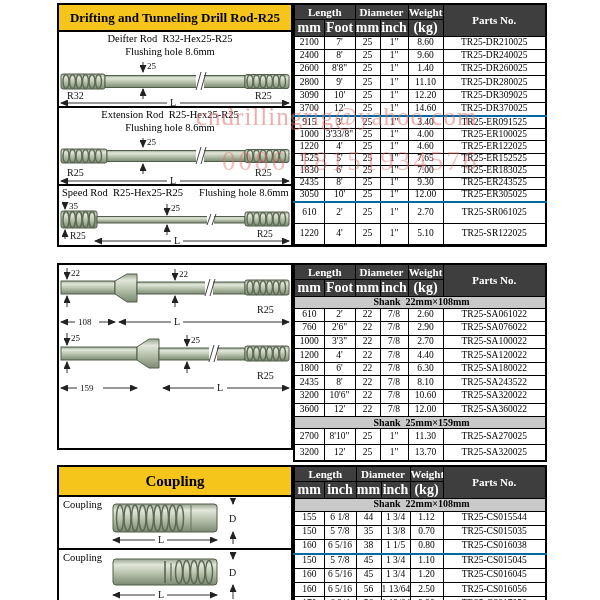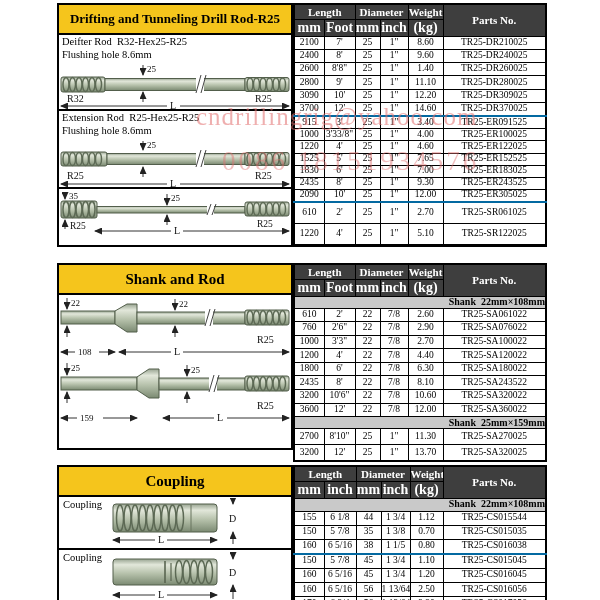--- a/index.html
+++ b/index.html
@@ -14,38 +14,38 @@
   .panel{width:236px;box-sizing:border-box;border:2px solid #000;background:#fff;flex:none;
          display:flex;flex-direction:column;}
   .ytitle{height:30px;box-sizing:border-box;border-bottom:2px solid #000;background:#F5C51C;
           font-weight:bold;text-align:center;display:flex;align-items:center;justify-content:center;}
   #s1 .ytitle{font-size:13px;}
   #s2 .ytitle,#s3 .ytitle{font-size:15px;}
   .pbody{flex:1;display:flex;flex-direction:column;}
   .pgroup{box-sizing:border-box;overflow:hidden;}
   .pgroup.tb{border-top:2px solid #000;}
   #s1 .g1{height:74px;} #s1 .g2{height:78px;} #s1 .g3{flex:1;}
-  .plabel{font-size:10.5px;line-height:12px;padding:1px 13px 0 3px;white-space:nowrap;overflow:hidden;}
+  .plabel{font-size:10.5px;line-height:12px;padding:1px 13px 0 3px;white-space:nowrap;overflow:hidden;text-align:center;}
   .gap{margin-left:16px;}
   .pgroup svg,.pbody>svg{display:block;margin:0 auto;}
   .ccell{position:relative;box-sizing:border-box;height:51px;}
   .ccell.c2{border-top:2px solid #000;flex:1;}
   .ccell svg{position:absolute;left:34px;top:1px;}
   .ccell .plabel{position:absolute;left:1px;top:1px;}
 
   
   table{border-collapse:collapse;table-layout:fixed;width:252px;flex:none;height:100%;
         box-sizing:border-box;border:2px solid #000;}
   th{background:#3E3E3E;color:#fff;border:1px solid #000;padding:0;font-size:11px;font-weight:bold;
      overflow:hidden;white-space:nowrap;}
   thead tr{height:15px;}
   th.small{font-size:14px;}
   td{border:1px solid #000;padding:0;font-size:9.5px;text-align:center;line-height:1.05;
      white-space:nowrap;overflow:hidden;}
-  tr.sub td{background:#C9C9C9;font-weight:bold;text-align:right;padding-left:3px;font-size:10px;height:11px;}
+  tr.sub td{background:#C9C9C9;font-weight:bold;text-align:center;padding-left:3px;font-size:10px;height:11px;}
   tbody.tb tr:first-child td{border-top:2px solid #0369a1;border-radius:6px;}
   #t1 tbody.g1 td{height:12.3px;}
   #t1 tbody.g2 td{height:11.1px;}
   #t1 tbody.g3 td{height:17px;}
   #t2 tbody.r1 td{height:12.6px;}
   #t2 tbody.r2 td{height:15px;}
   #t2 tr.sub td{height:11px;}
   #t3 td{height:13.1px;}
   #t3 tr.sub td{height:12px;}
 
@@ -146,20 +146,23 @@
               <line class="brl" x1="142" y1="30" x2="147" y2="13"></line>
             <line class="dim" x1="84" y1="40" x2="84" y2="30" marker-end="url(#aE)"></line>
             <text x="8" y="42" font-size="10">R25</text>
             <text x="196" y="42" font-size="10">R25</text>
             <line class="dim" x1="2" y1="47" x2="108" y2="47" marker-start="url(#aS)"></line>
             <line class="dim" x1="121" y1="47" x2="230" y2="47" marker-end="url(#aE)"></line>
             <text x="111" y="50" font-size="10">L</text>
           </svg>
         </div>
         <div class="pgroup g3 tb">
+          <div class="plabel">
+            <span>Speed Rod&nbsp; R25-Hex25-R25</span><span class="gap">Flushing hole 8.6mm</span>
+          </div>
           <svg width="232" height="46" viewBox="0 0 232 46">
             <line class="dim" x1="6" y1="3" x2="6" y2="10" marker-end="url(#aE)"></line>
             <text x="10" y="10" font-size="9">35</text>
             <rect class="rod" x="2" y="12" width="36" height="17" rx="2"></rect>
             <ellipse class="thr" cx="7" cy="20.5" rx="3" ry="8"></ellipse>
               <ellipse class="thr" cx="13.5" cy="20.5" rx="3" ry="8"></ellipse>
               <ellipse class="thr" cx="20" cy="20.5" rx="3" ry="8"></ellipse>
               <ellipse class="thr" cx="26.5" cy="20.5" rx="3" ry="8"></ellipse>
               <ellipse class="thr" cx="33" cy="20.5" rx="3" ry="8"></ellipse>
             <rect class="rod" x="38" y="17.5" width="148" height="6.5"></rect>
@@ -303,21 +306,21 @@
           </tr>
           <tr>
             <td>2435</td>
             <td>8'</td>
             <td>25</td>
             <td>1"</td>
             <td>9.30</td>
             <td>TR25-ER243525</td>
           </tr>
           <tr>
-            <td>2090</td>
+            <td>3050</td>
             <td>10'</td>
             <td>25</td>
             <td>1"</td>
             <td>12.00</td>
             <td>TR25-ER305025</td>
           </tr>
         </tbody>
       <tbody class="g3 tb">
           <tr>
             <td>610</td>
@@ -344,21 +347,20 @@
             <td></td>
             <td></td>
             <td></td>
           </tr>
         </tbody>
     </table>
   </div>
 
   <div class="sect" id="s2">
     <div class="panel">
-      <div class="ytitle">Shank and Rod</div>
       <div class="pbody">
         <svg width="232" height="64" viewBox="0 0 232 64">
           <line class="dim" x1="8" y1="3" x2="8" y2="14" marker-end="url(#aE)"></line>
           <text x="12" y="11" font-size="9">22</text>
           <rect class="rod" x="2" y="16" width="54" height="13"></rect>
           <path class="rod" d="M56,16 L68,9 L78,9 L78,37 L68,37 L56,29 Z"></path>
           <rect class="rod" x="78" y="17" width="108" height="12"></rect>
           <line class="dim" x1="116" y1="4" x2="116" y2="15" marker-end="url(#aE)"></line>
           <text x="120" y="12" font-size="9">22</text>
           <rect class="brk" x="146" y="14" width="8" height="17"></rect>

